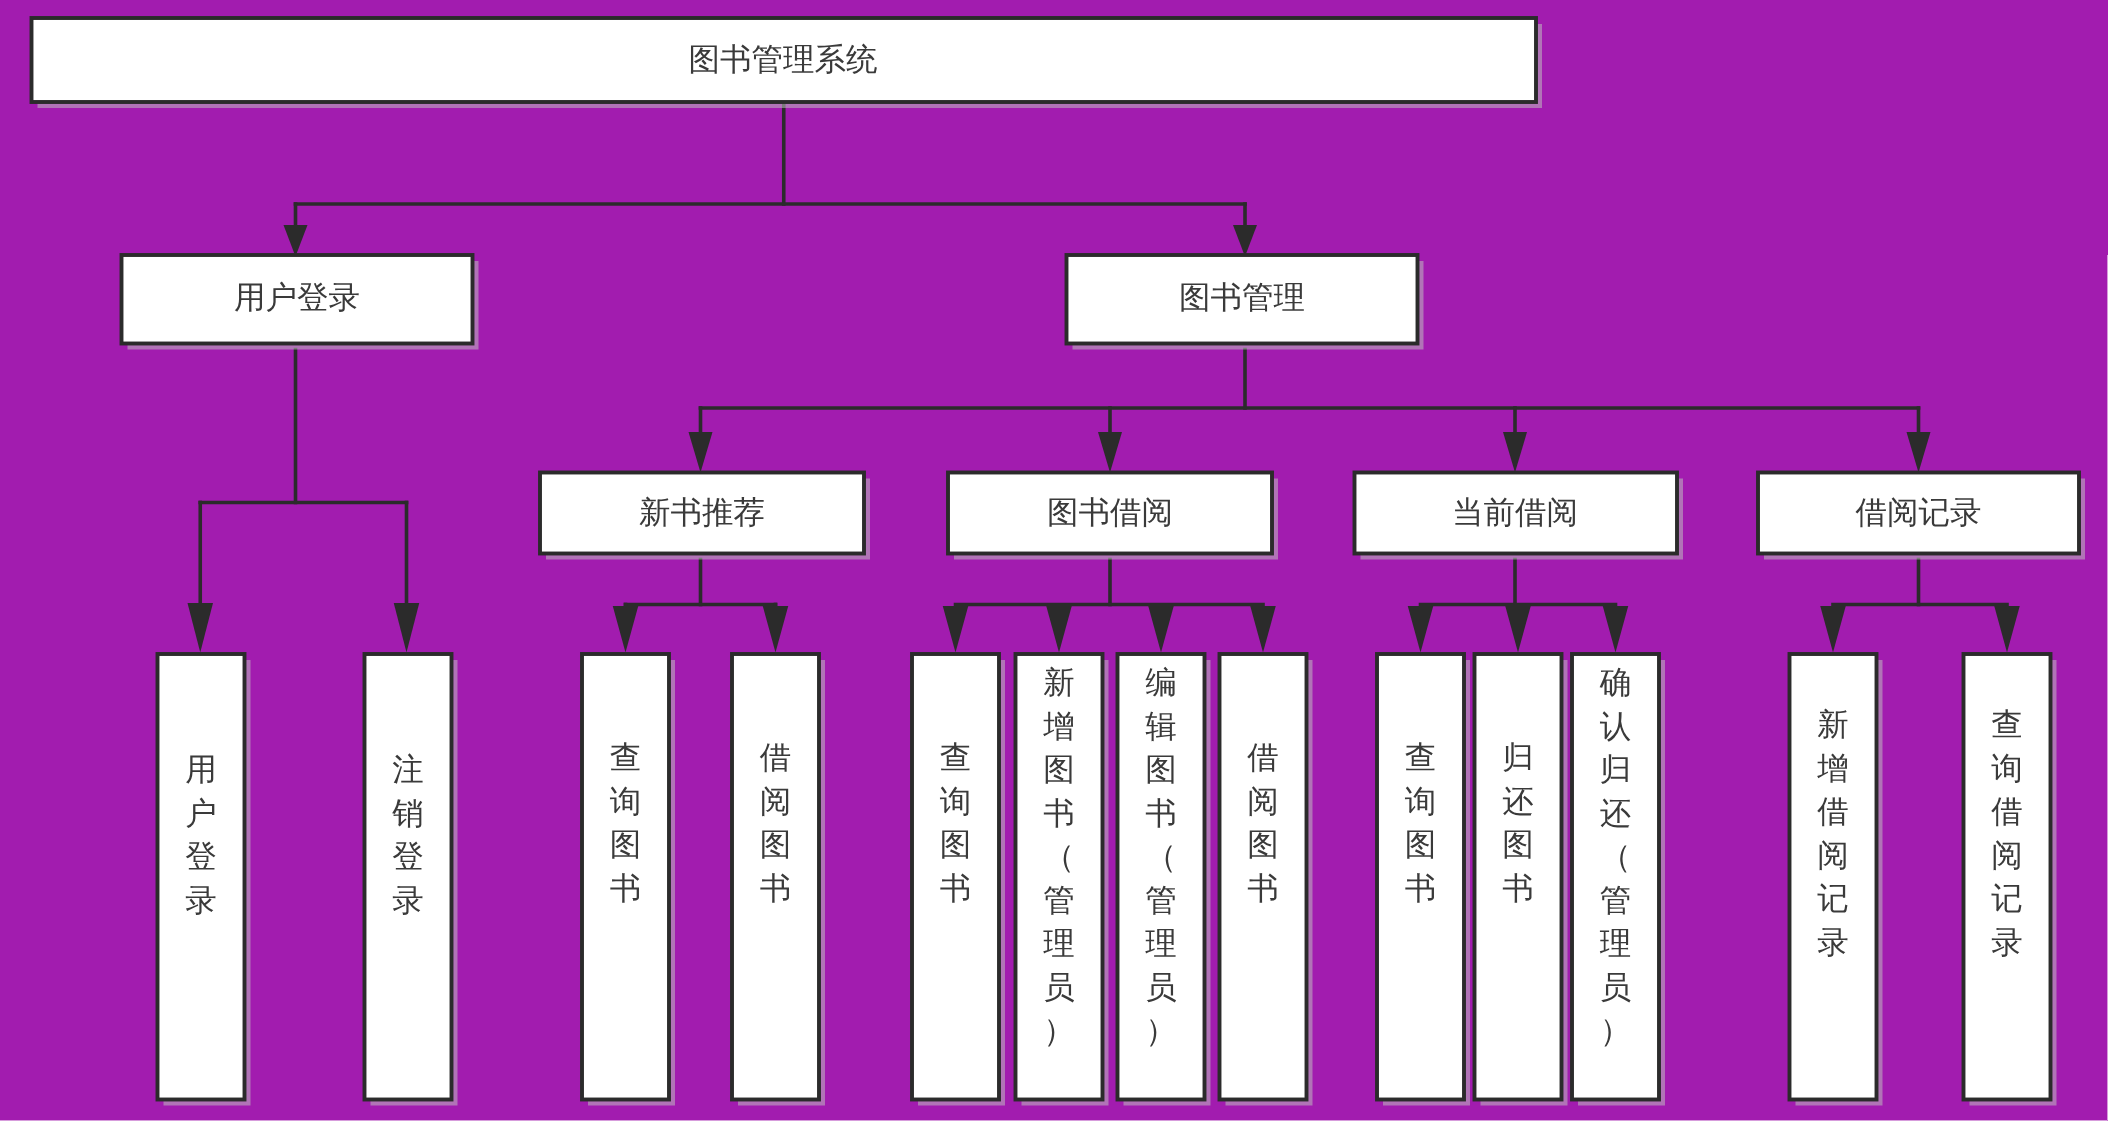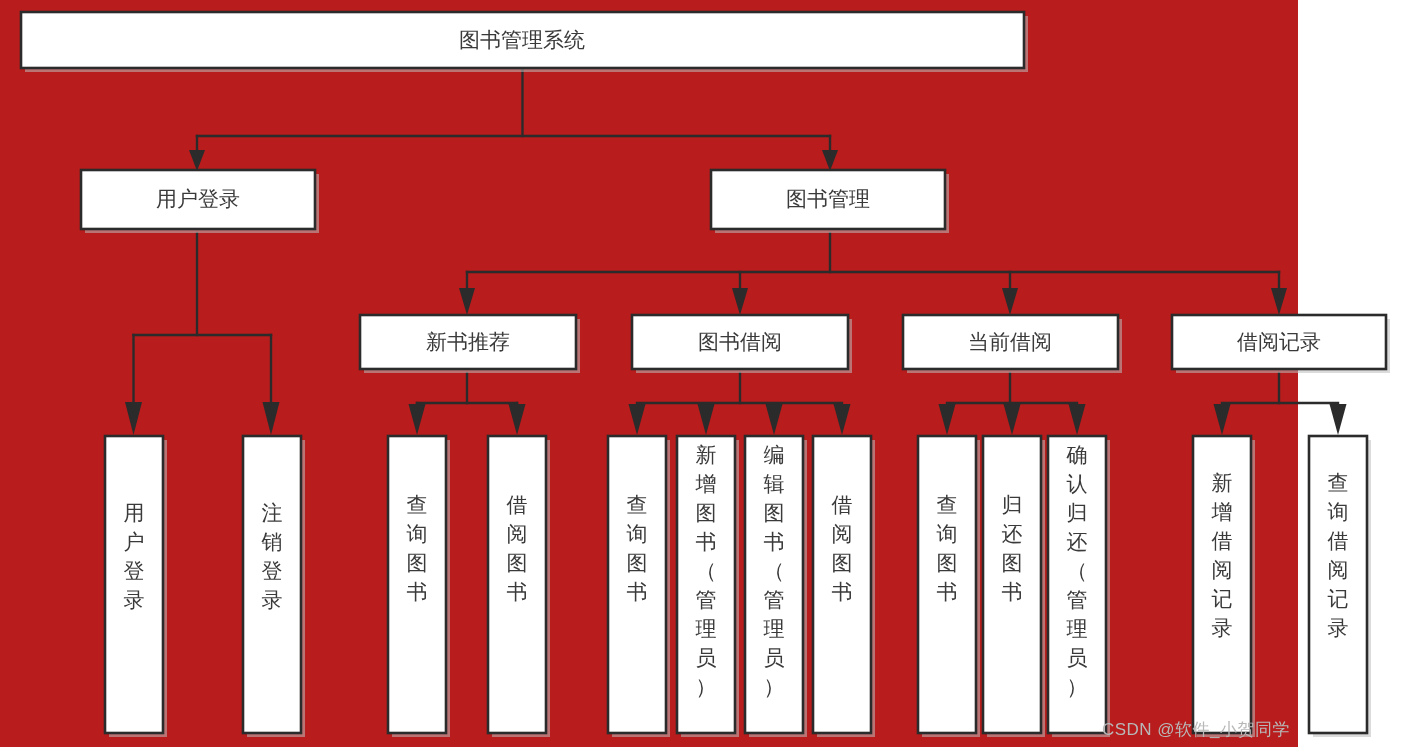--- a/index.html
+++ b/index.html
@@ -9,23 +9,23 @@
     background: #ffffff;
   }
   body {
     width: 1405px;
     height: 747px;
     font-family: "Liberation Sans", "DejaVu Sans", sans-serif;
     overflow: hidden;
   }
   #diagram-root {
     position: relative;
-    width: 1298px;
+    width: 1405px;
     height: 747px;
-    background: #b91c1c;
+    background: #a21caf;
   }
   svg.diagram {
     position: absolute;
     left: 0;
     top: 0;
     width: 1405px;
     height: 747px;
   }
   .node-rect {
     fill: #ffffff;
@@ -251,14 +251,13 @@
     </g>
 
     <g>
       <rect class="node-rect-shadow" x="1313" y="440" width="58" height="297"></rect>
       <rect class="node-rect" x="1309" y="436" width="58" height="297"></rect>
       <text class="leaf-label" x="1338" y="490"><tspan x="1338" y="490">查</tspan><tspan x="1338" y="519">询</tspan><tspan x="1338" y="548">借</tspan><tspan x="1338" y="577">阅</tspan><tspan x="1338" y="606">记</tspan><tspan x="1338" y="635">录</tspan></text>
     </g>
 
   </svg>
 
-  <div class="watermark">CSDN @软件_小贺同学</div>
 </div>
 
 </body></html>

